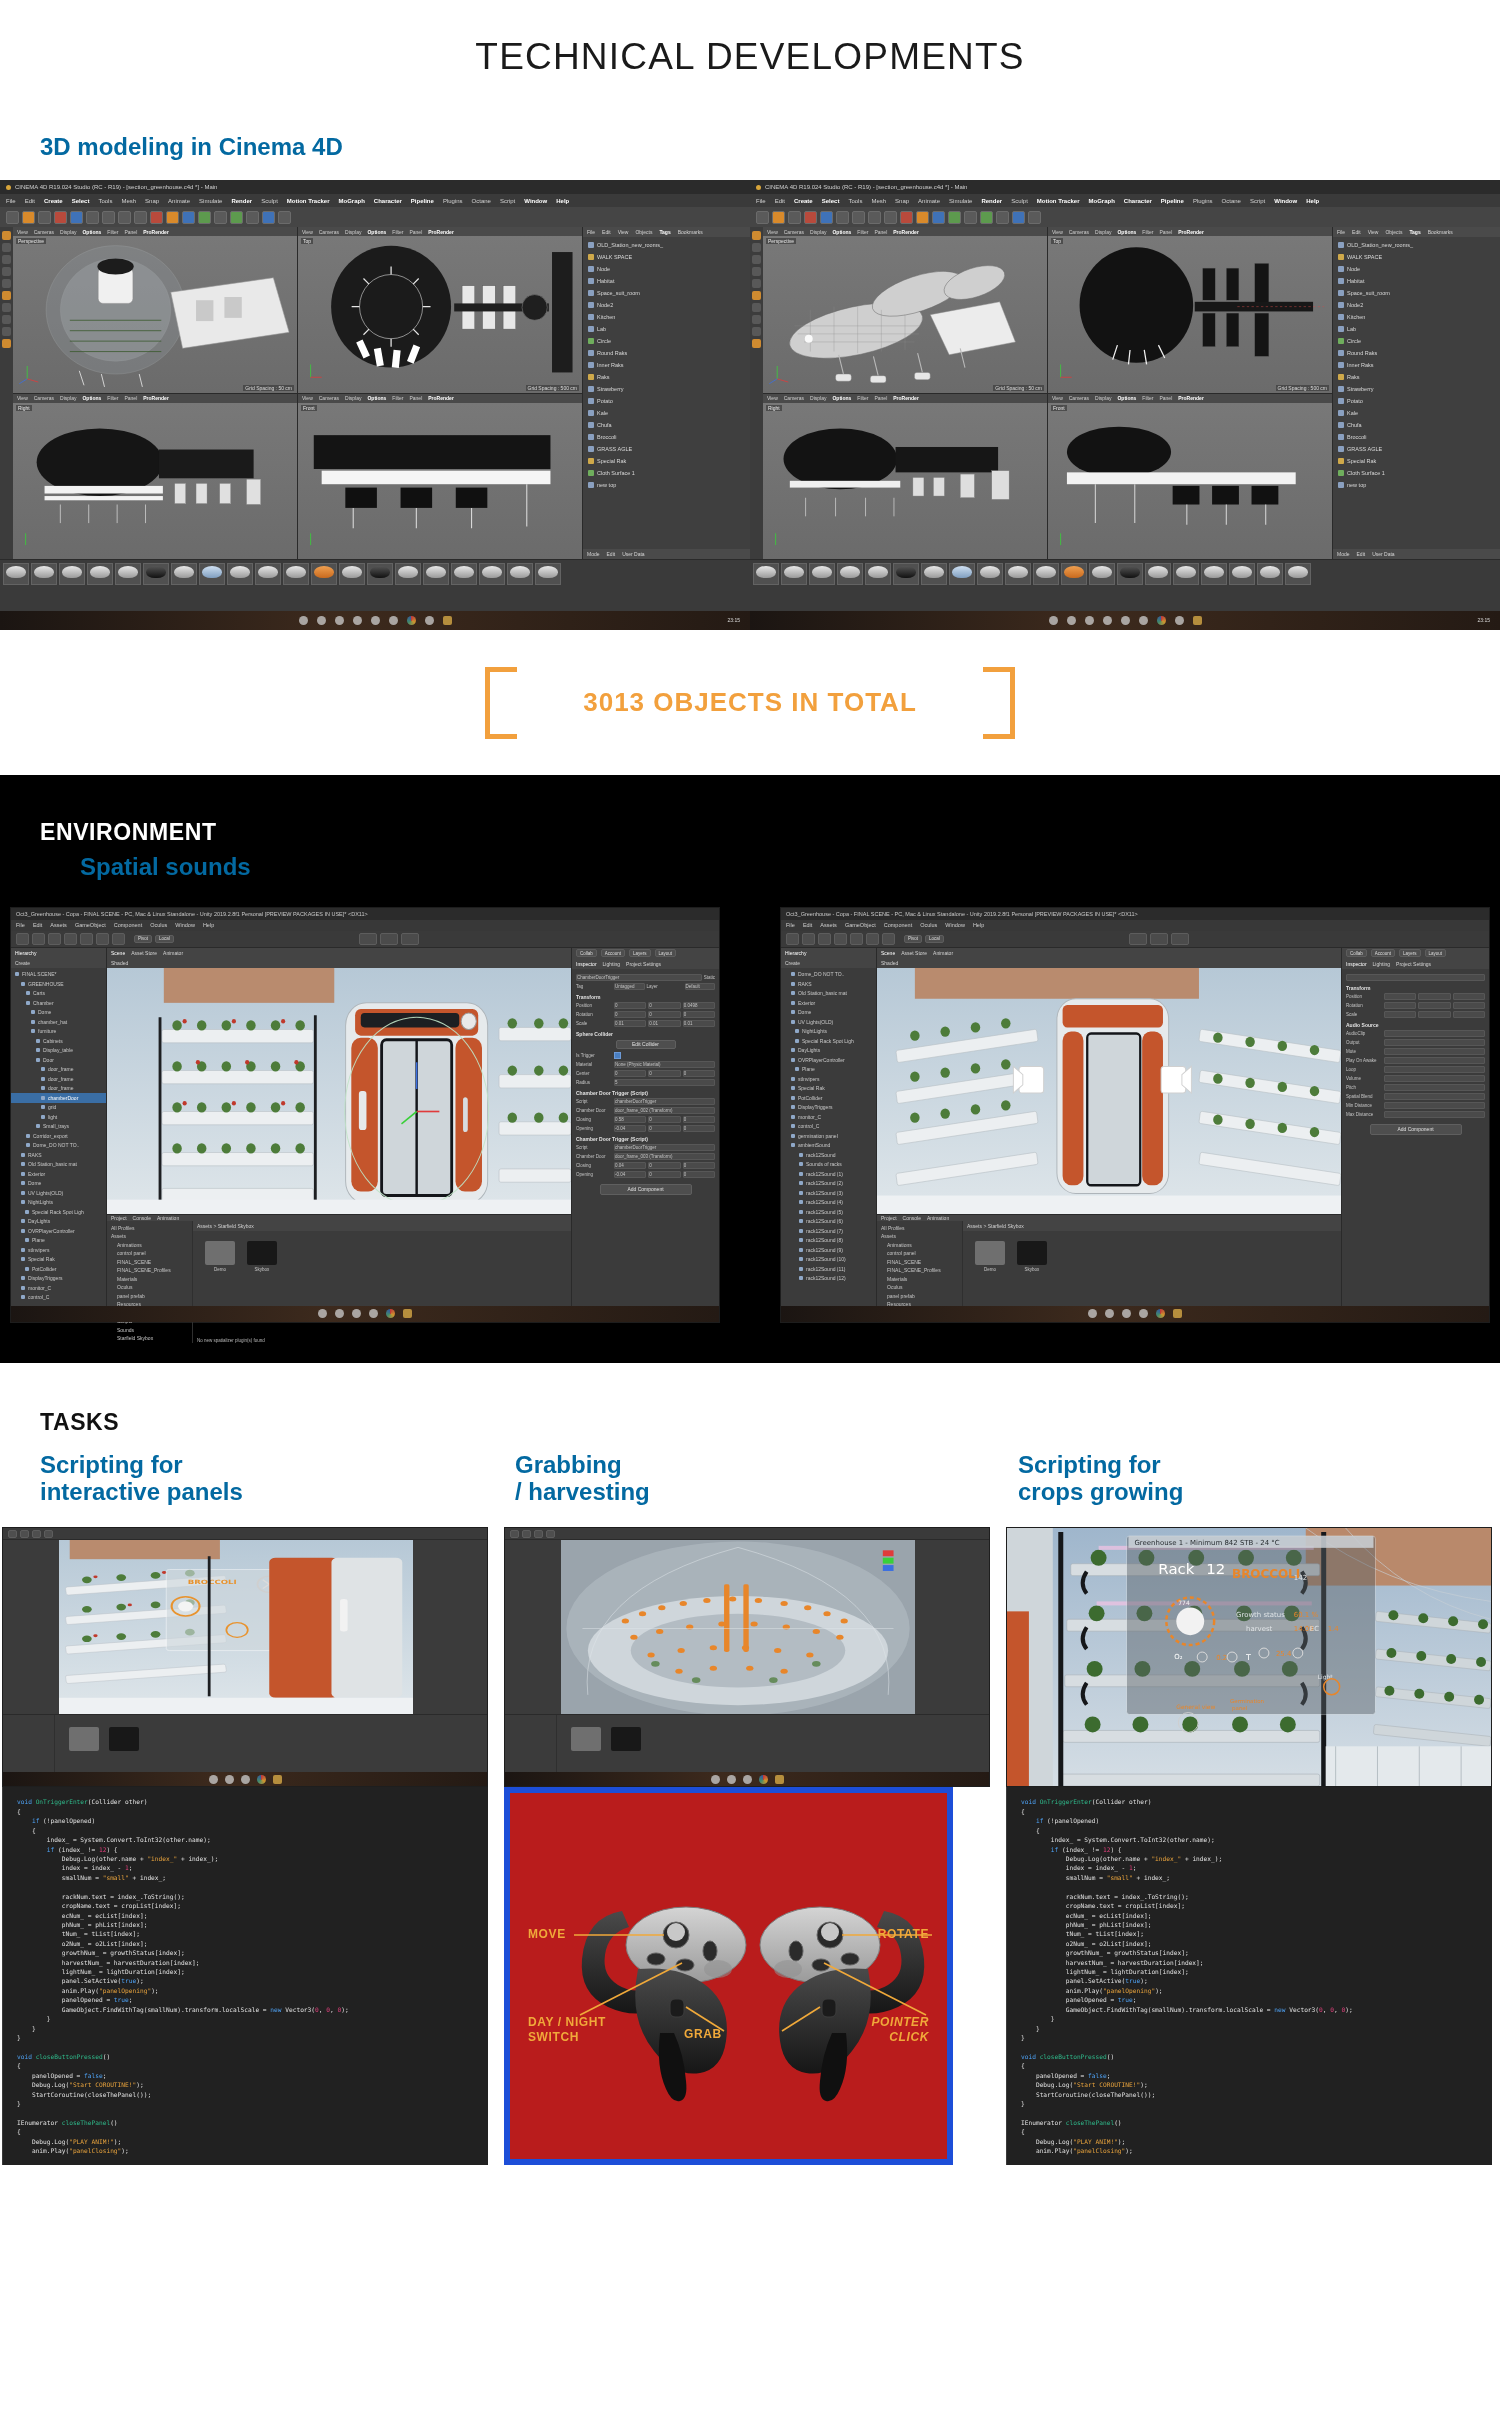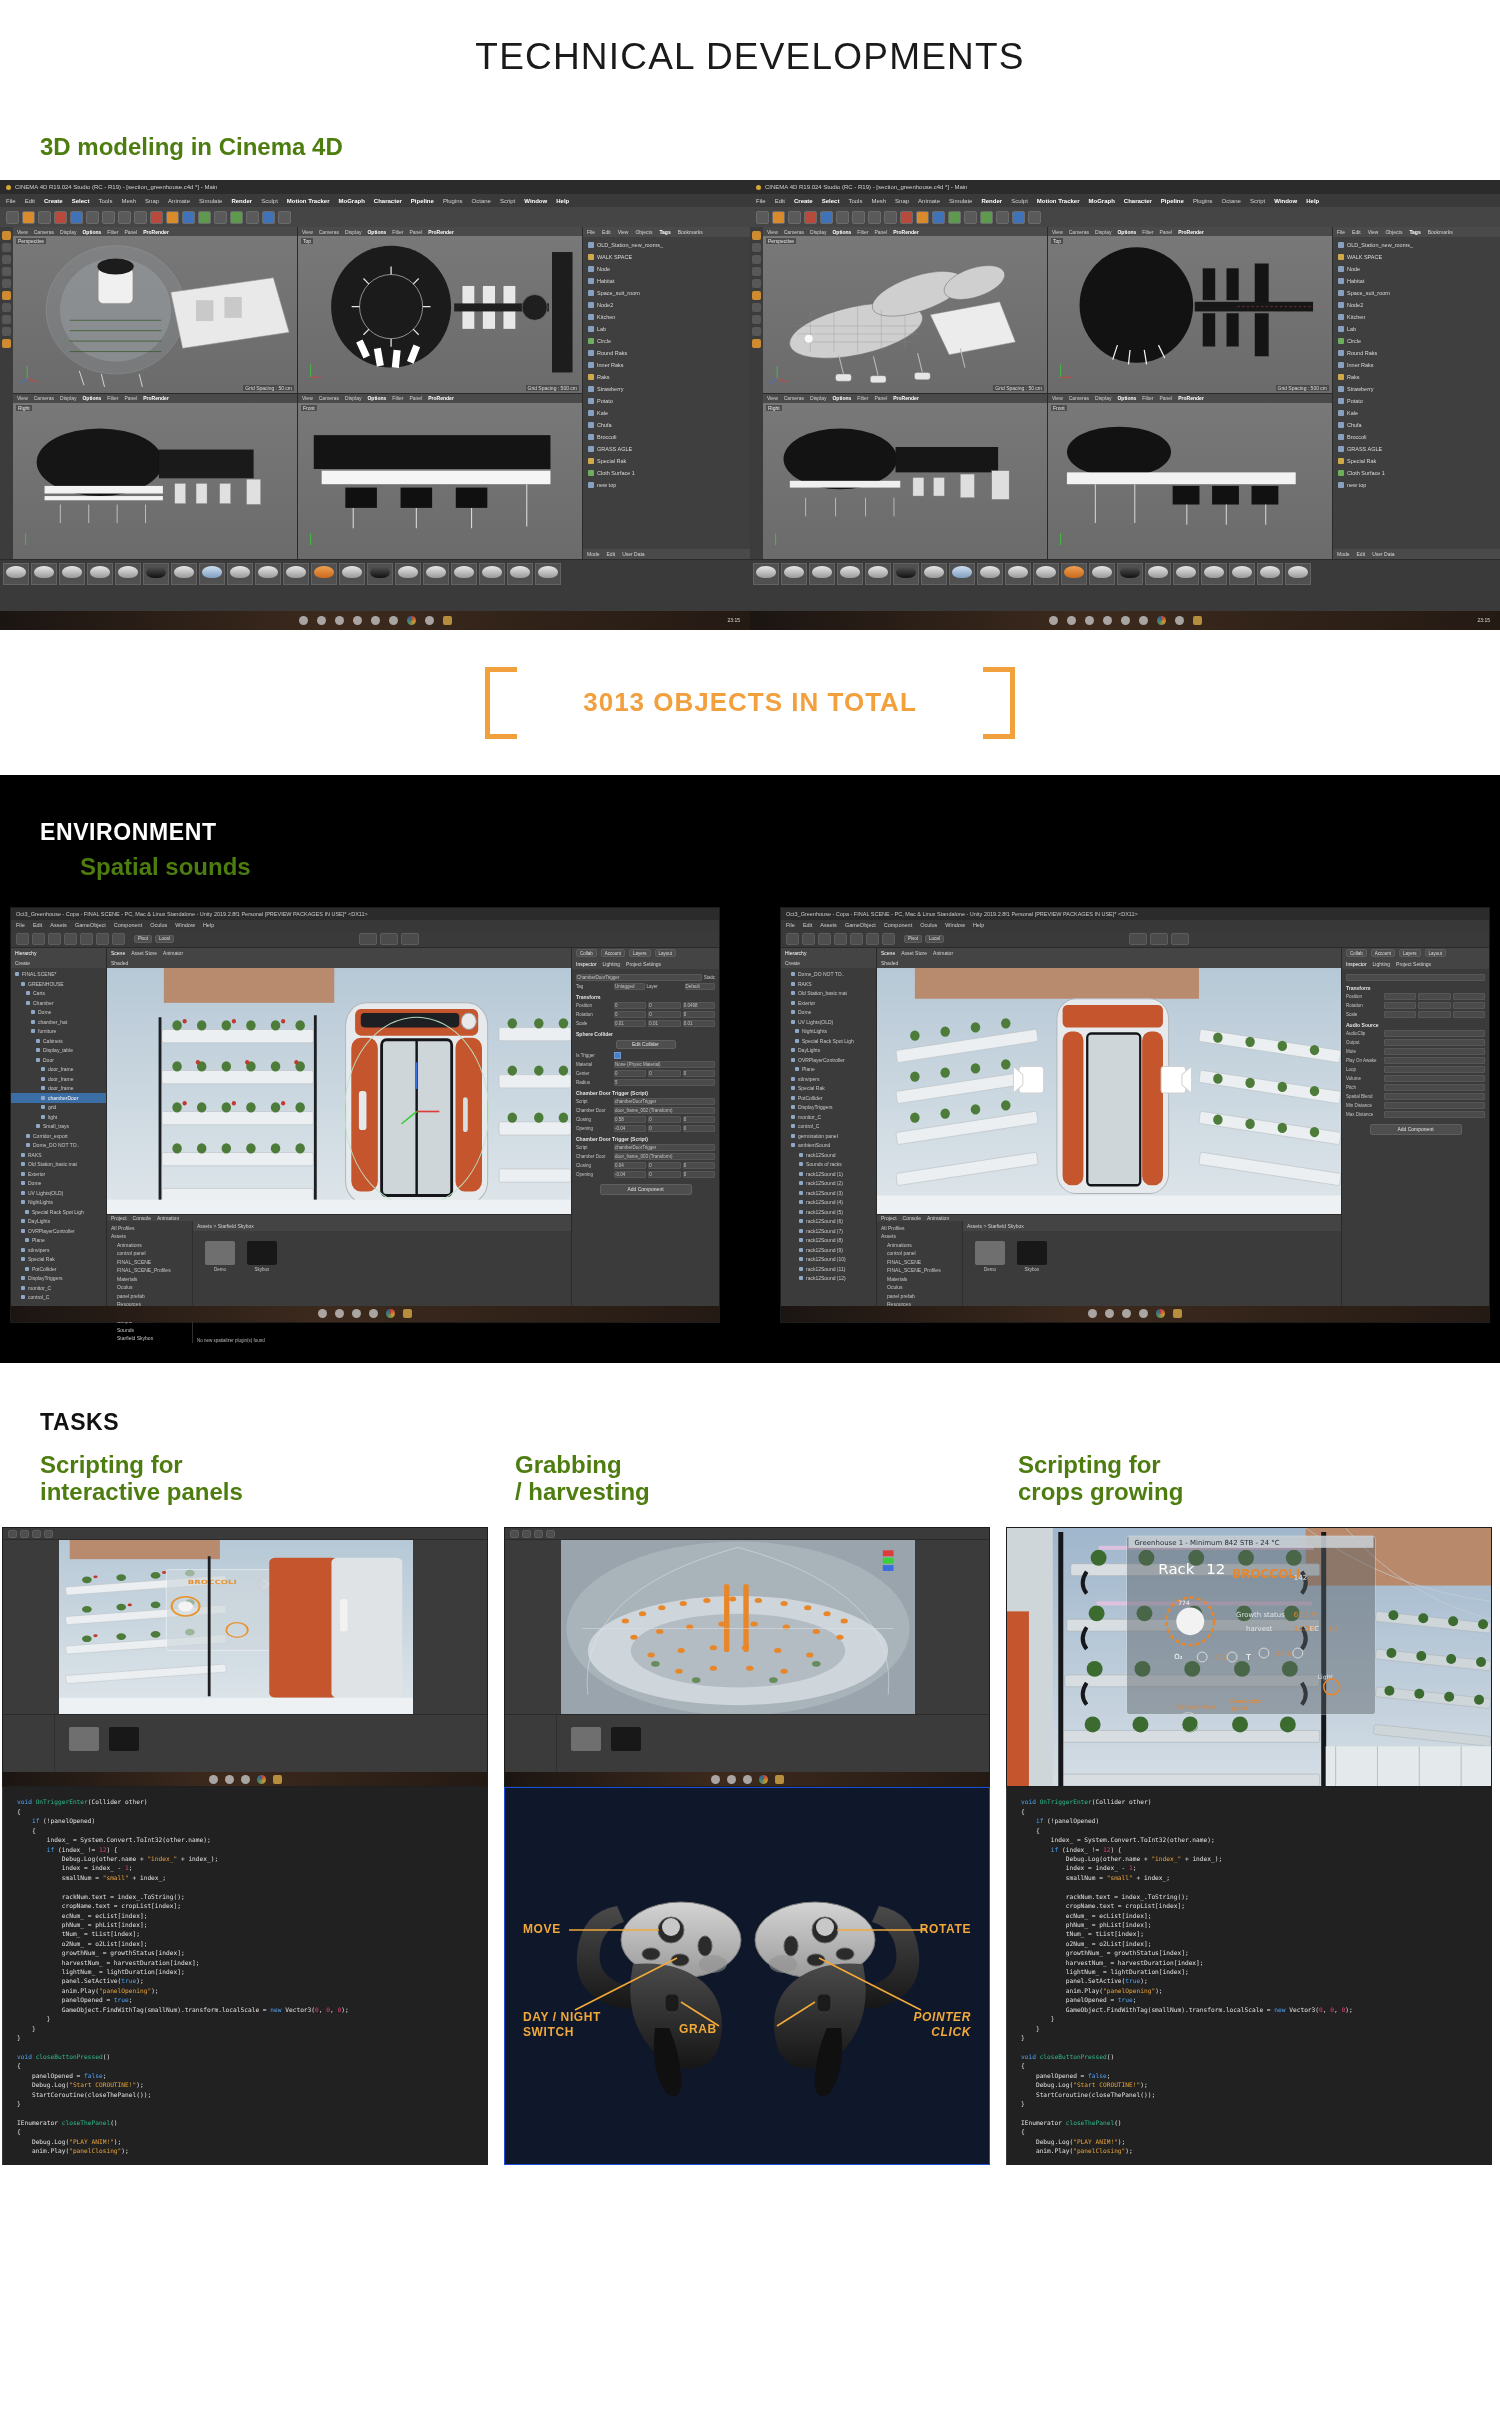--- a/index.html
+++ b/index.html
@@ -24,21 +24,21 @@
   .sect-label {
     font-size: 23px;
     font-weight: 700;
     letter-spacing: 0.6px;
     color: #111;
   }
   .sect-label.on-dark { color: #ffffff; }
   .sect-sub {
     font-size: 24px;
     font-weight: 700;
-    color: #4d7c0f;
+    color: #0369a1;
     margin-top: 7px;
     line-height: 1.14;
   }
 
   
   .structure-head { padding: 48px 0 0 40px; }
 
   .c4d-strip {
     margin-top: 20px;
     width: 1500px;
@@ -171,21 +171,21 @@
     font-family:"DejaVu Sans Mono", monospace; font-size:6.2px; line-height:1.52;
     padding:10px 8px 8px 14px; overflow:hidden; white-space:pre;
     border-left:1px solid #3a3a3a;
   }
   .k{color:#4ea1f3}   
   .fn{color:#2fba8b}  
   .s{color:#e8a33d}   
   .n{color:#e0407c}
 
   
-  .vr-panel{width:486px;height:378px;background:#0f172a;position:relative;border:1px solid #1d4ed8;}
+  .vr-panel{width:449px;height:378px;background:#b91c1c;position:relative;border:6px solid #1d4ed8;}
   .vr-lbl{position:absolute;color:#f0a93a;font-size:12px;font-weight:700;letter-spacing:.6px;line-height:1.25;}
 
   .shot-taskbar{height:14px;background:linear-gradient(90deg,#1b1512,#3d2a1d 45%,#241a14);display:flex;align-items:center;justify-content:center;gap:7px;}
 </style>
 </head>
 <body>
 
 <div class="page">
 
   <div class="main-title">TECHNICAL DEVELOPMENTS</div>

